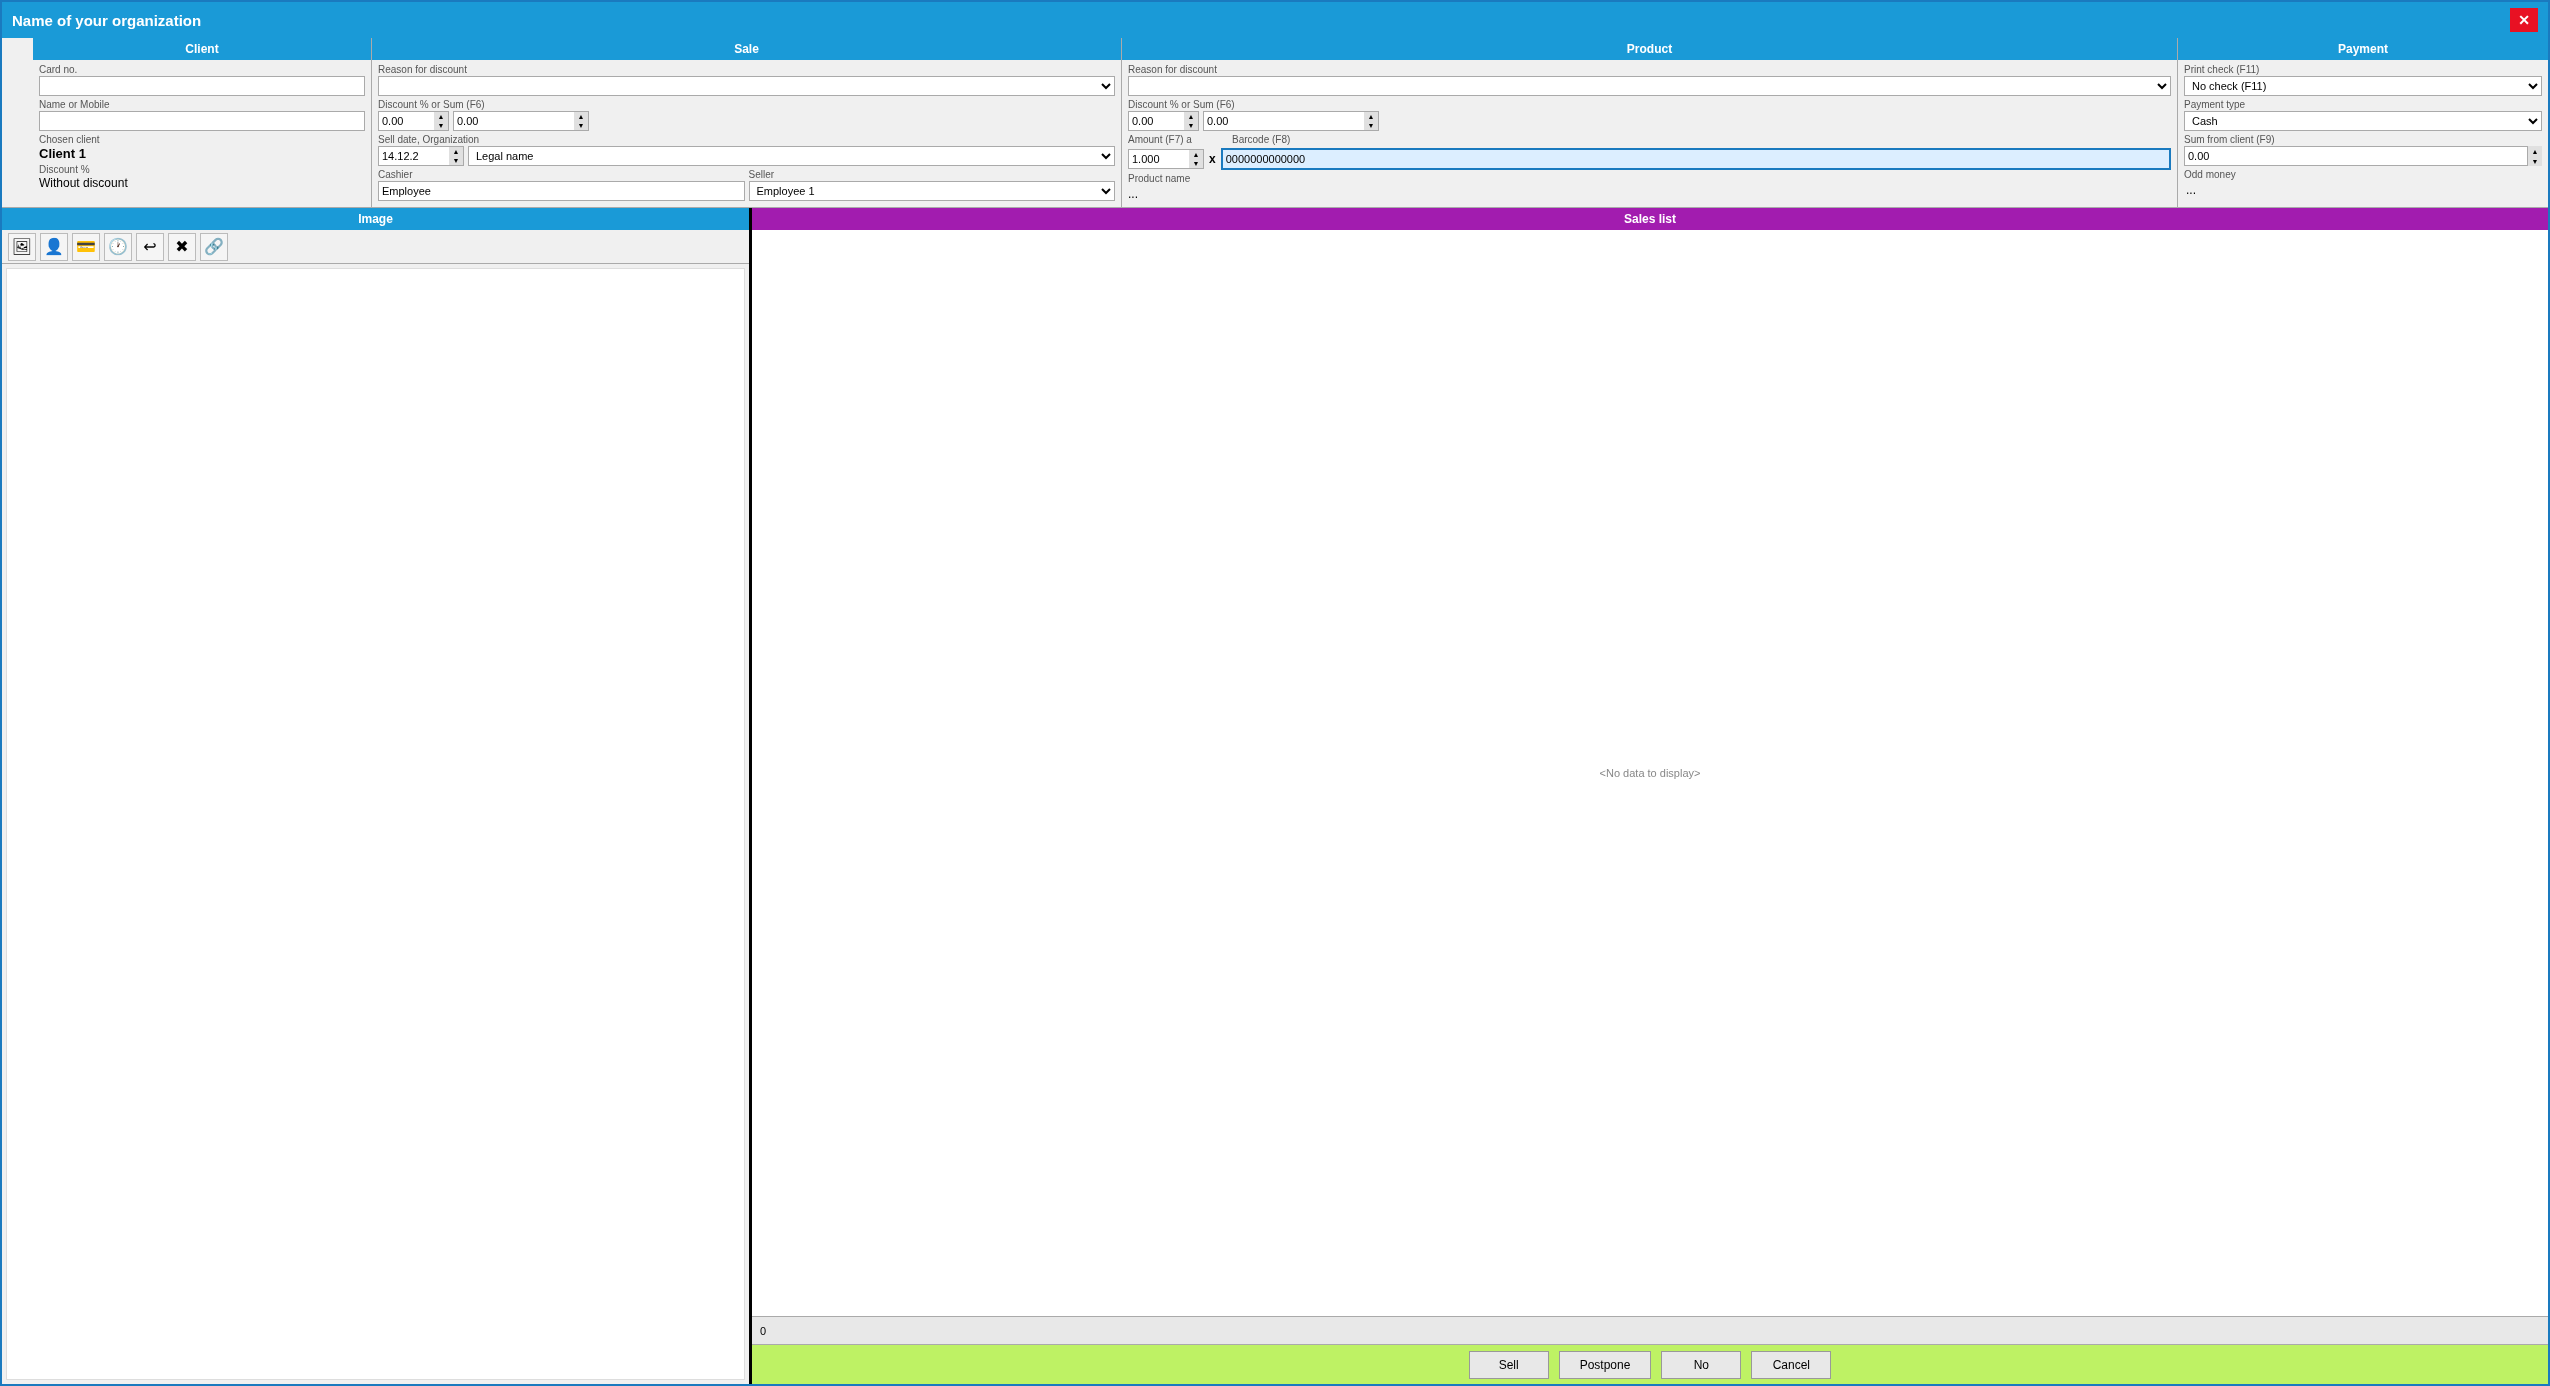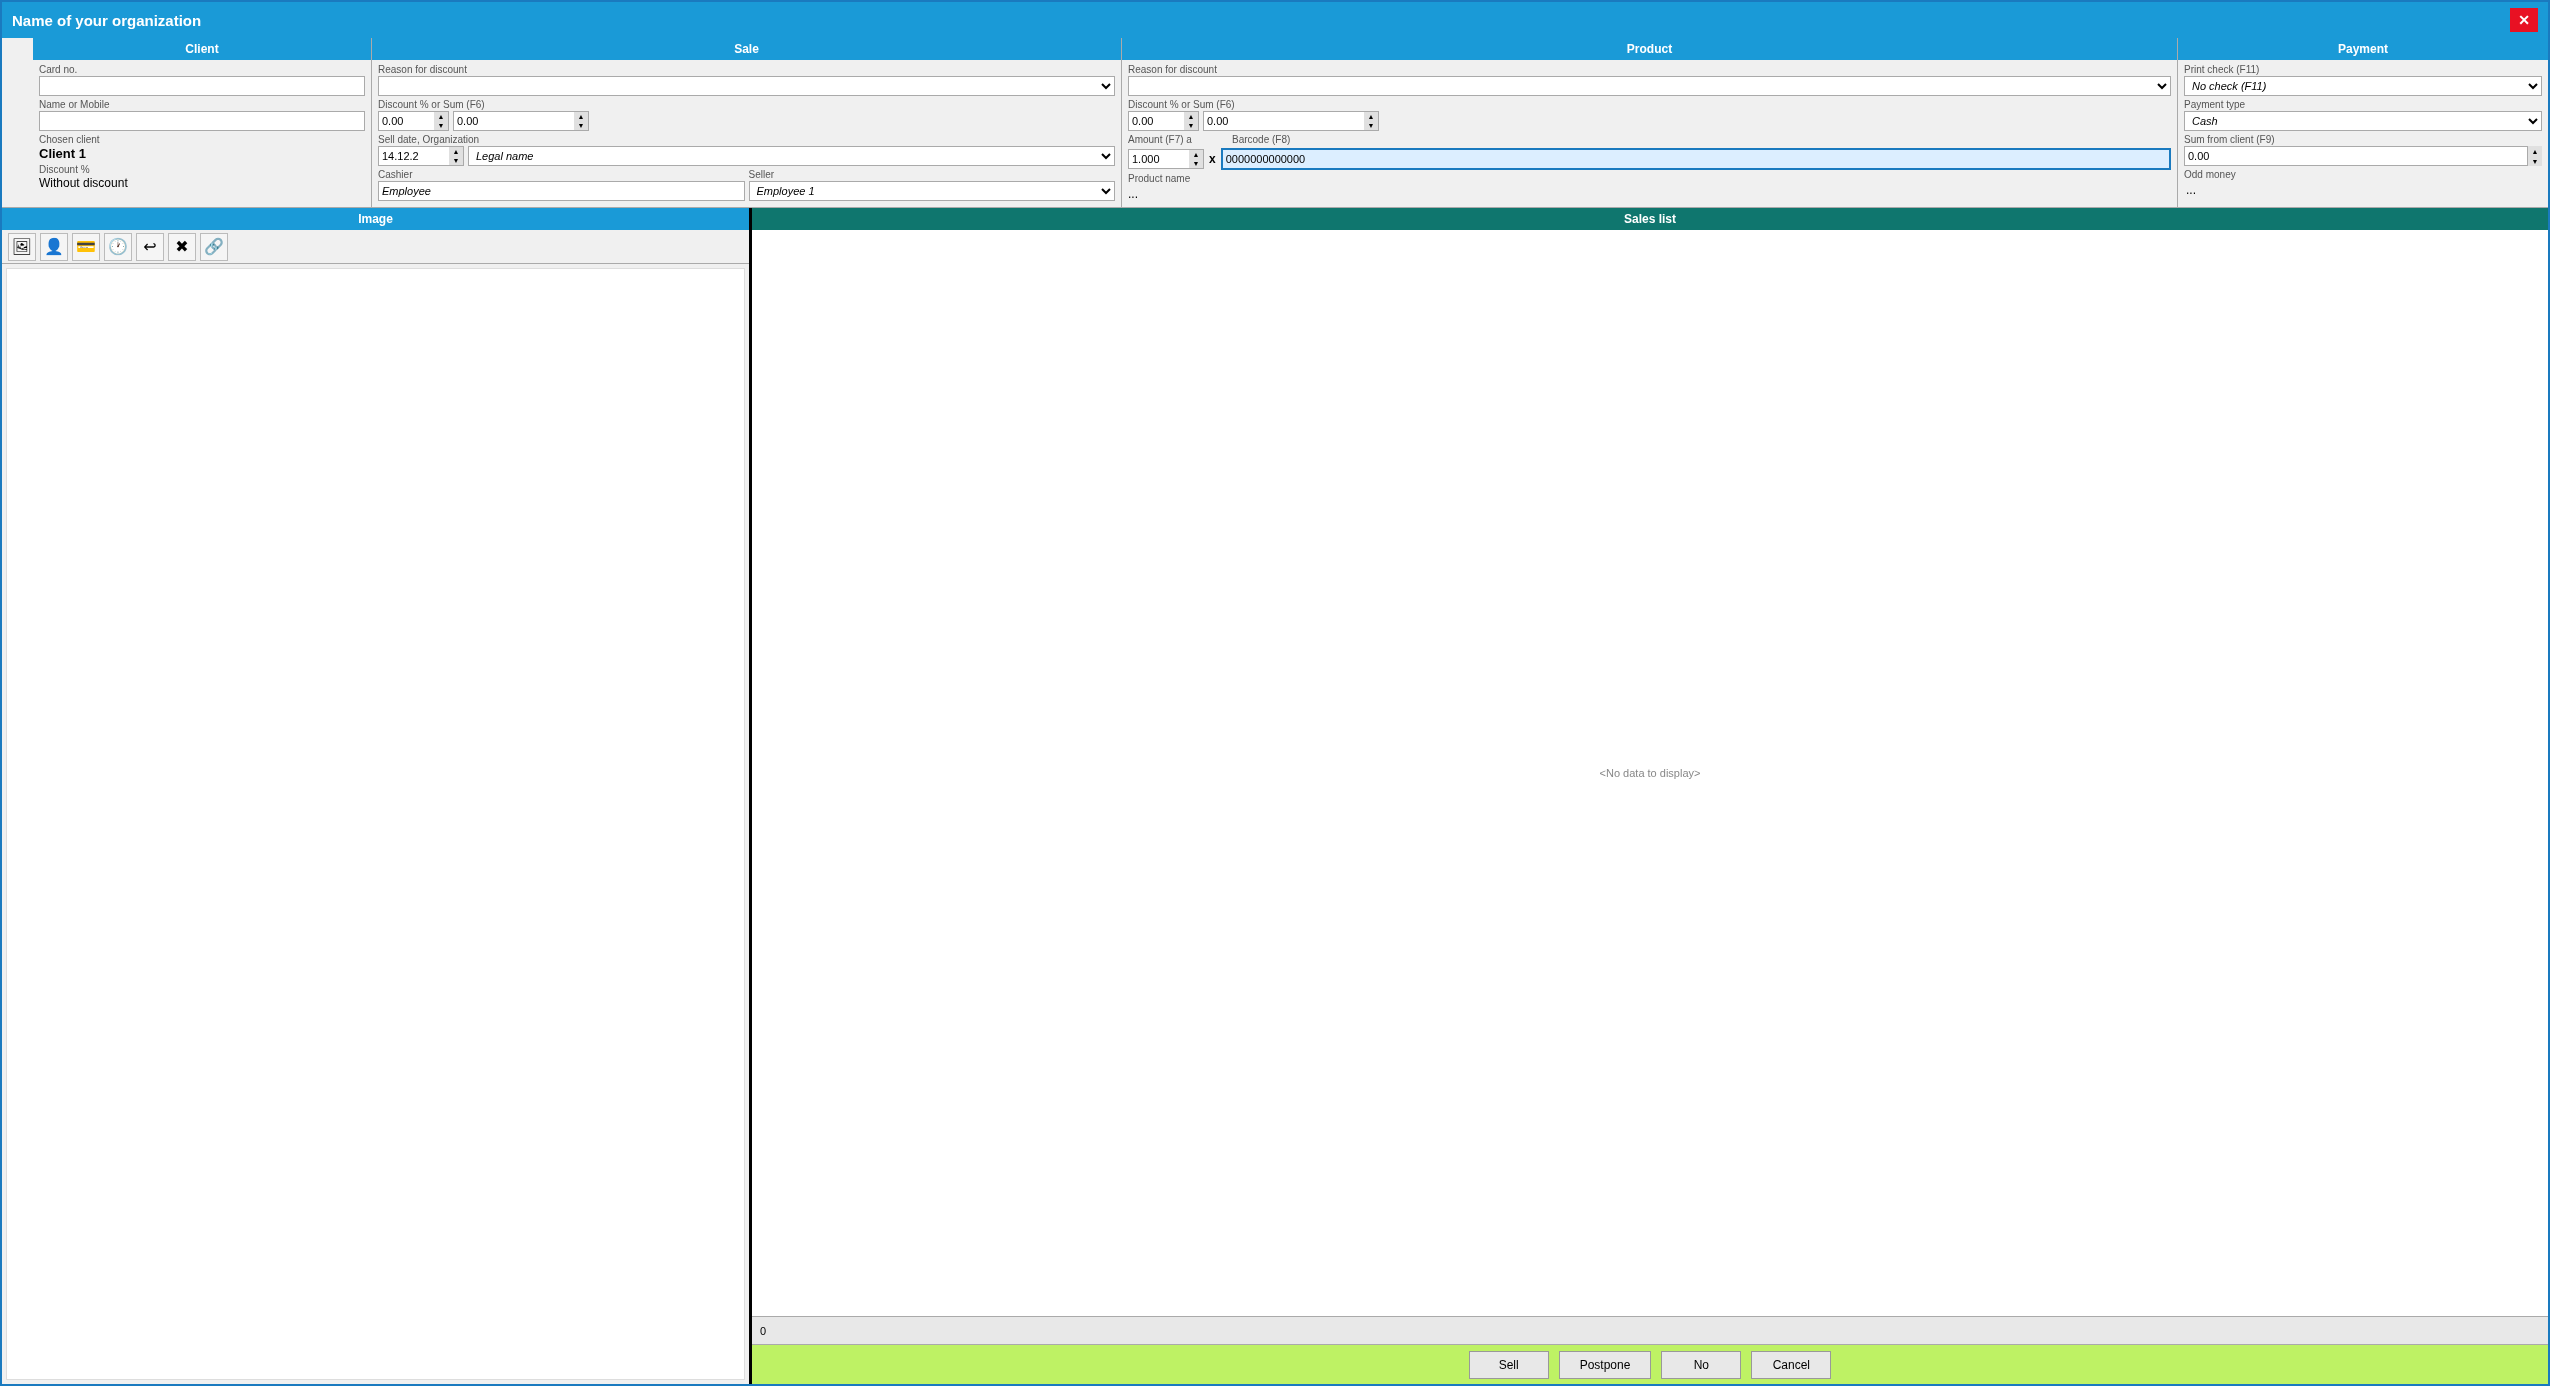--- a/index.html
+++ b/index.html
@@ -17,21 +17,21 @@
     .section-header { background: #1a9ad7; color: white; text-align: center; font-weight: bold; font-size: 12px; padding: 3px; height: 22px; display: flex; align-items: center; justify-content: center; }
 
     .client-section { width: 370px; border-right: 1px solid #aaa; display: flex; flex-direction: column; padding-left: 31px; }
     .sale-section { width: 750px; border-right: 1px solid #aaa; display: flex; flex-direction: column; }
     .product-section { flex: 1; border-right: 1px solid #aaa; display: flex; flex-direction: column; }
     .payment-section { width: 370px; display: flex; flex-direction: column; }
 
     .section-body { padding: 4px 6px; flex: 1; display: flex; flex-direction: column; gap: 3px; }
 
     .field-label { color: #555; font-size: 10px; margin-bottom: 1px; }
-    .field-input { width: 100%; border: 1px solid #aaa; height: 20px; padding: 1px 3px; background: white; font-size: 11px; font-style: italic; }
+    .field-input { width: 100%; border: 1px solid #aaa; height: 20px; padding: 1px 3px; background: white; font-size: 11px; }
     select.field-input { background: white; }
 
     .row { display: flex; flex-direction: row; gap: 4px; align-items: flex-end; }
     .col { display: flex; flex-direction: column; }
 
     
     .amount-x-row { display: flex; align-items: center; gap: 2px; margin-top: 2px; }
     .x-label { font-weight: bold; font-size: 12px; padding: 0 3px; }
     .barcode-input { border: 2px solid #1a7abf; background: #dceeff; height: 22px; padding: 1px 3px; font-size: 11px; flex: 1; outline: none; }
 
@@ -39,21 +39,21 @@
     .main-area { display: flex; flex-direction: row; flex: 1; overflow: hidden; }
     .left-panel { width: 750px; border-right: 3px solid #000000; display: flex; flex-direction: column; }
     .right-panel { flex: 1; display: flex; flex-direction: column; }
 
     .image-header { background: #1a9ad7; color: white; text-align: center; font-weight: bold; font-size: 12px; height: 22px; display: flex; align-items: center; justify-content: center; }
     .toolbar { background: #f0f0f0; border-bottom: 1px solid #aaa; height: 34px; display: flex; align-items: center; padding: 2px 6px; gap: 4px; }
     .toolbar-btn { width: 28px; height: 28px; border: 1px solid #bbb; background: #f5f5f5; cursor: pointer; display: flex; align-items: center; justify-content: center; font-size: 16px; }
     .image-area { flex: 1; background: white; border: 1px solid #ddd; margin: 4px; }
 
     
-    .sales-header { background: #0f766e; color: white; text-align: center; font-weight: bold; font-size: 12px; height: 22px; display: flex; align-items: center; justify-content: center; }
+    .sales-header { background: #a21caf; color: white; text-align: center; font-weight: bold; font-size: 12px; height: 22px; display: flex; align-items: center; justify-content: center; }
     .sales-columns { display: flex; background: #f0f0f0; border-bottom: 1px solid #ccc; padding: 2px 0; height: 26px; align-items: center; }
     .sales-col-name { flex: 1; padding-left: 6px; font-weight: bold; font-size: 11px; }
     .sales-col { width: 160px; text-align: center; font-weight: bold; font-size: 11px; }
     .sales-col-sm { width: 130px; text-align: center; font-weight: bold; font-size: 11px; }
 
     .sales-body { flex: 1; background: white; display: flex; align-items: center; justify-content: center; color: #888; font-size: 12px; }
 
     .bottom-bar { background: #e8e8e8; border-top: 1px solid #aaa; height: 28px; display: flex; align-items: center; padding: 0 8px; font-size: 11px; }
 
     .action-bar { background: #bef264; border-top: 1px solid #aaa; height: 40px; display: flex; align-items: center; justify-content: center; gap: 10px; padding: 4px; }

